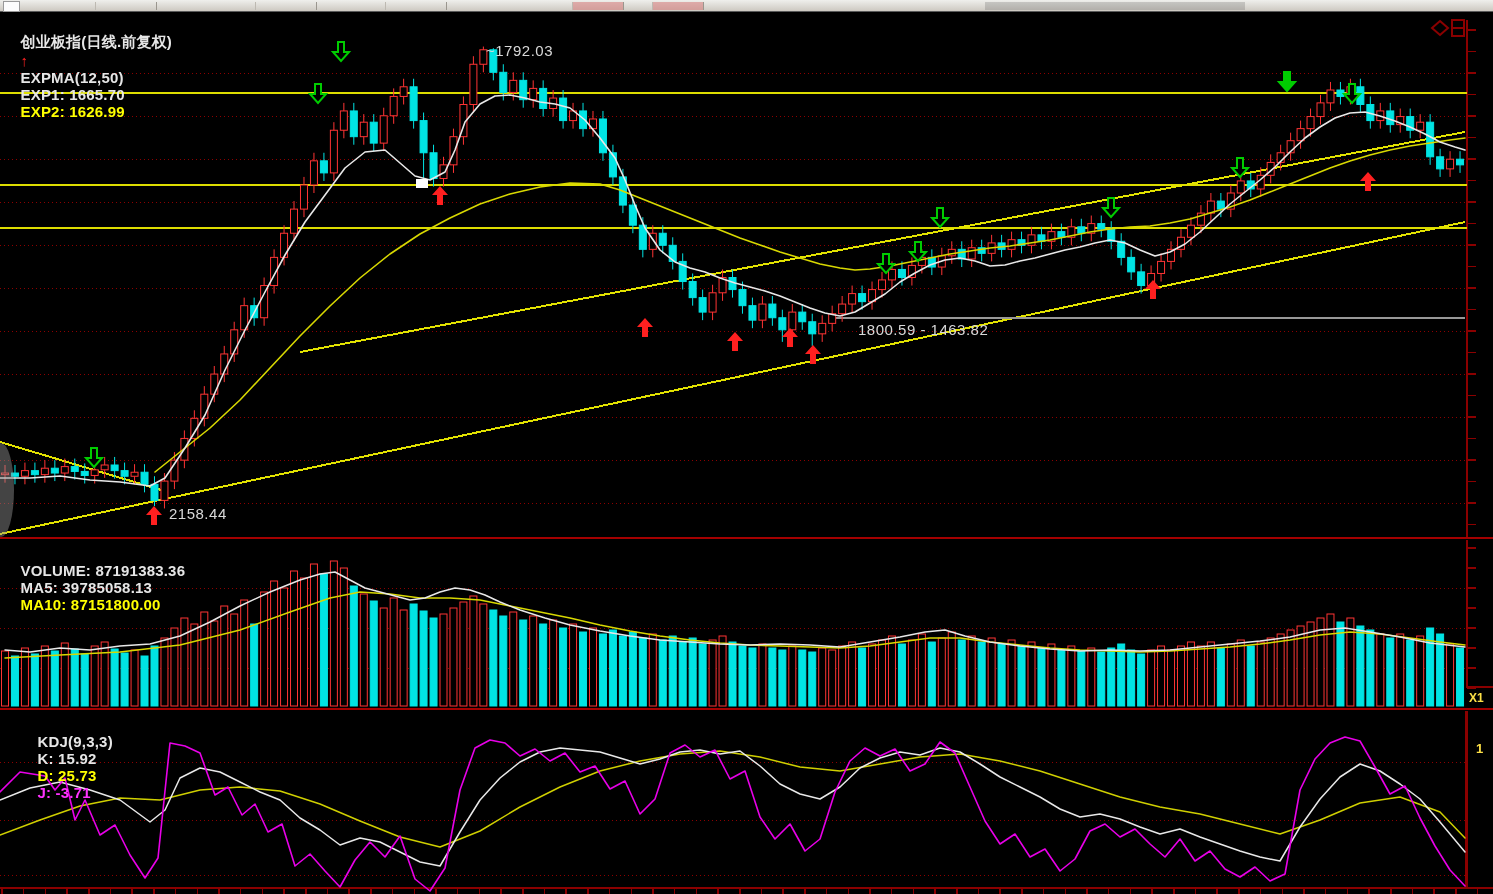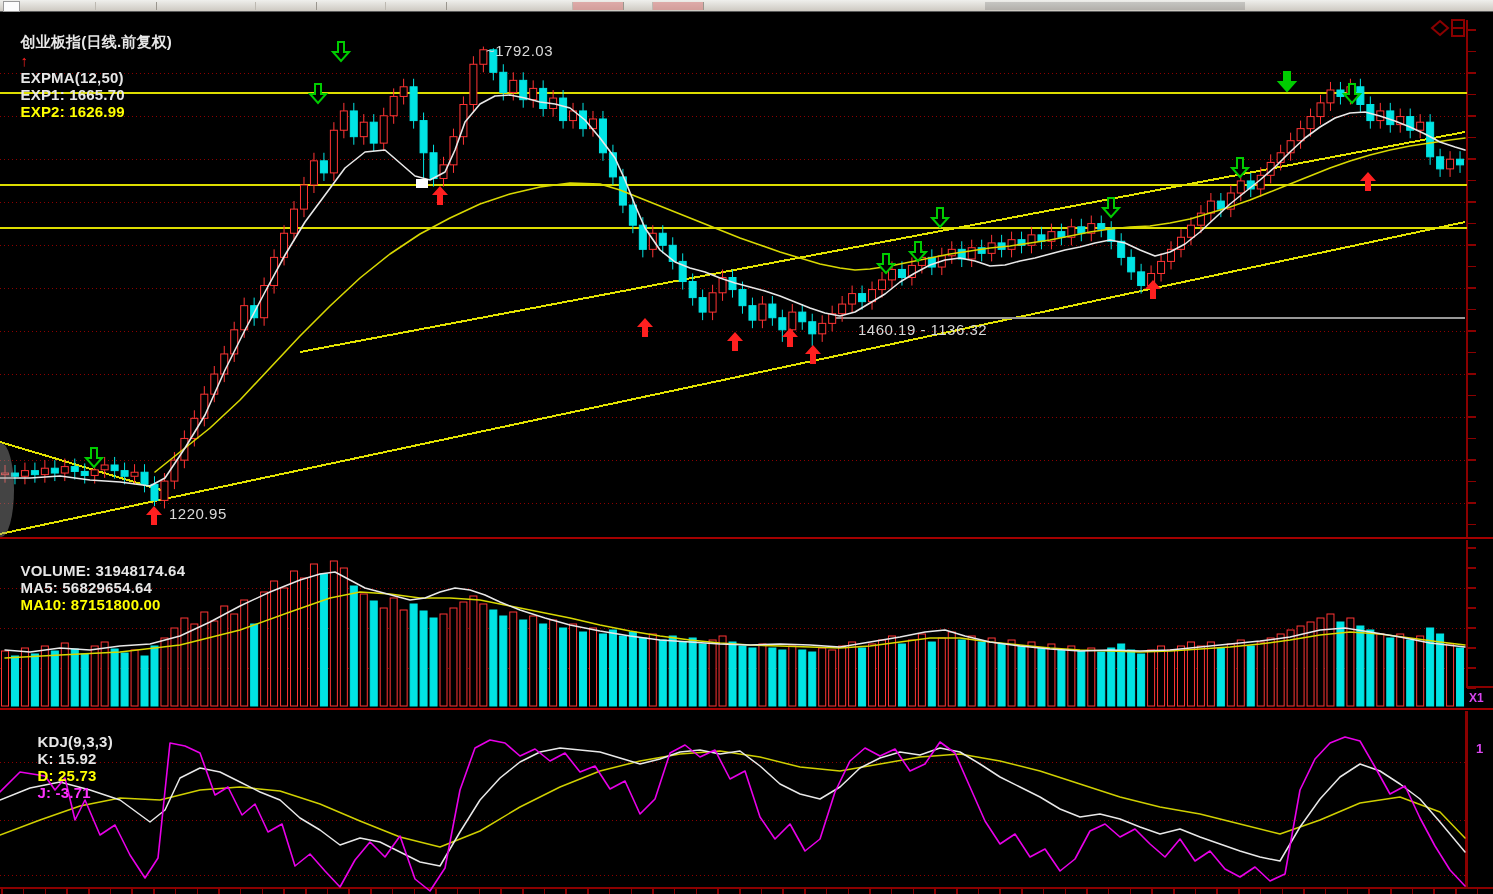--- a/index.html
+++ b/index.html
@@ -7,21 +7,21 @@
   #stage{position:relative;width:1493px;height:635px;background:#000;}
   #toolbar{position:absolute;left:0;top:0;width:1493px;height:11px;
     background:linear-gradient(#efefec,#cdc9c1);border-bottom:1px solid #5a5a5a;}
   #toolbar .winicon{position:absolute;left:3px;top:1px;width:15px;height:9px;background:#fdfdfd;border:1px solid #9a9a9a;}
   #toolbar .frag{position:absolute;top:2px;height:8px;border-left:1px solid #bdb9b1;border-right:1px solid #9a968e;}
   #toolbar .frag.red{background:rgba(214,120,120,.55);}
   #chart-svg{position:absolute;left:0;top:0;}
   .hdr{position:absolute;font-size:15px;font-weight:600;letter-spacing:.2px;white-space:pre;}
   .w{color:#e6e6e6;} .y{color:#ffff00;} .m{color:#ff33ff;} .r{color:#ff2222;font-weight:bold;}
   .anno{position:absolute;color:#d8d8d8;font-size:15px;font-weight:400;letter-spacing:.5px;white-space:pre;}
-  .axlabel{position:absolute;color:#d946ef;font-size:12px;font-weight:600;}
+  .axlabel{position:absolute;color:#fde047;font-size:12px;font-weight:600;}
   #left-nav{position:absolute;left:-12px;top:443px;width:26px;height:94px;border-radius:50%;
     background:rgba(150,150,150,.45);}
 </style>
 </head>
 <body>
 
 <div id="stage">
 
   <div id="toolbar">
     <div class="winicon"></div>
@@ -644,35 +644,35 @@
 
   <div class="hdr" style="left:3px;top:16px">
     <span class="w">创业板指(日线.前复权)</span>
     <span class="r">↑</span>
     <span class="w">EXPMA(12,50)</span><span class="w">  </span>
     <span class="w">EXP1: 1665.70</span><span class="w">  </span>
     <span class="y">EXP2: 1626.99</span>
   </div>
 
   <div class="hdr" style="left:3px;top:545px">
-    <span class="w">VOLUME: 31948174.64</span><span class="w">  </span>
-    <span class="w">MA5: 56829654.64</span><span class="w">  </span>
+    <span class="w">VOLUME: 87191383.36</span><span class="w">  </span>
+    <span class="w">MA5: 39785058.13</span><span class="w">  </span>
     <span class="y">MA10: 87151800.00</span>
   </div>
 
   <div class="hdr" style="left:20px;top:716px">
     <span class="w">KDJ(9,3,3)</span><span class="w"> </span>
     <span class="w">K: 15.92</span><span class="w"> </span>
     <span class="y">D: 25.73</span><span class="w"> </span>
     <span class="m">J: -3.71</span>
   </div>
 
   <div class="anno" style="left:486px;top:42px">~1792.03</div>
-  <div class="anno" style="left:858px;top:321px">1460.19 - 1136.32</div>
-  <div class="anno" style="left:169px;top:505px">1220.95</div>
+  <div class="anno" style="left:858px;top:321px">1800.59 - 1463.82</div>
+  <div class="anno" style="left:169px;top:505px">2158.44</div>
   <div class="axlabel" style="left:1469px;top:691px">X1</div>
   <div class="axlabel" style="left:1476px;top:741px;font-size:13px">1</div>
 
   <div id="left-nav">
     
     
   </div>
 </div>
 
 </body></html>

